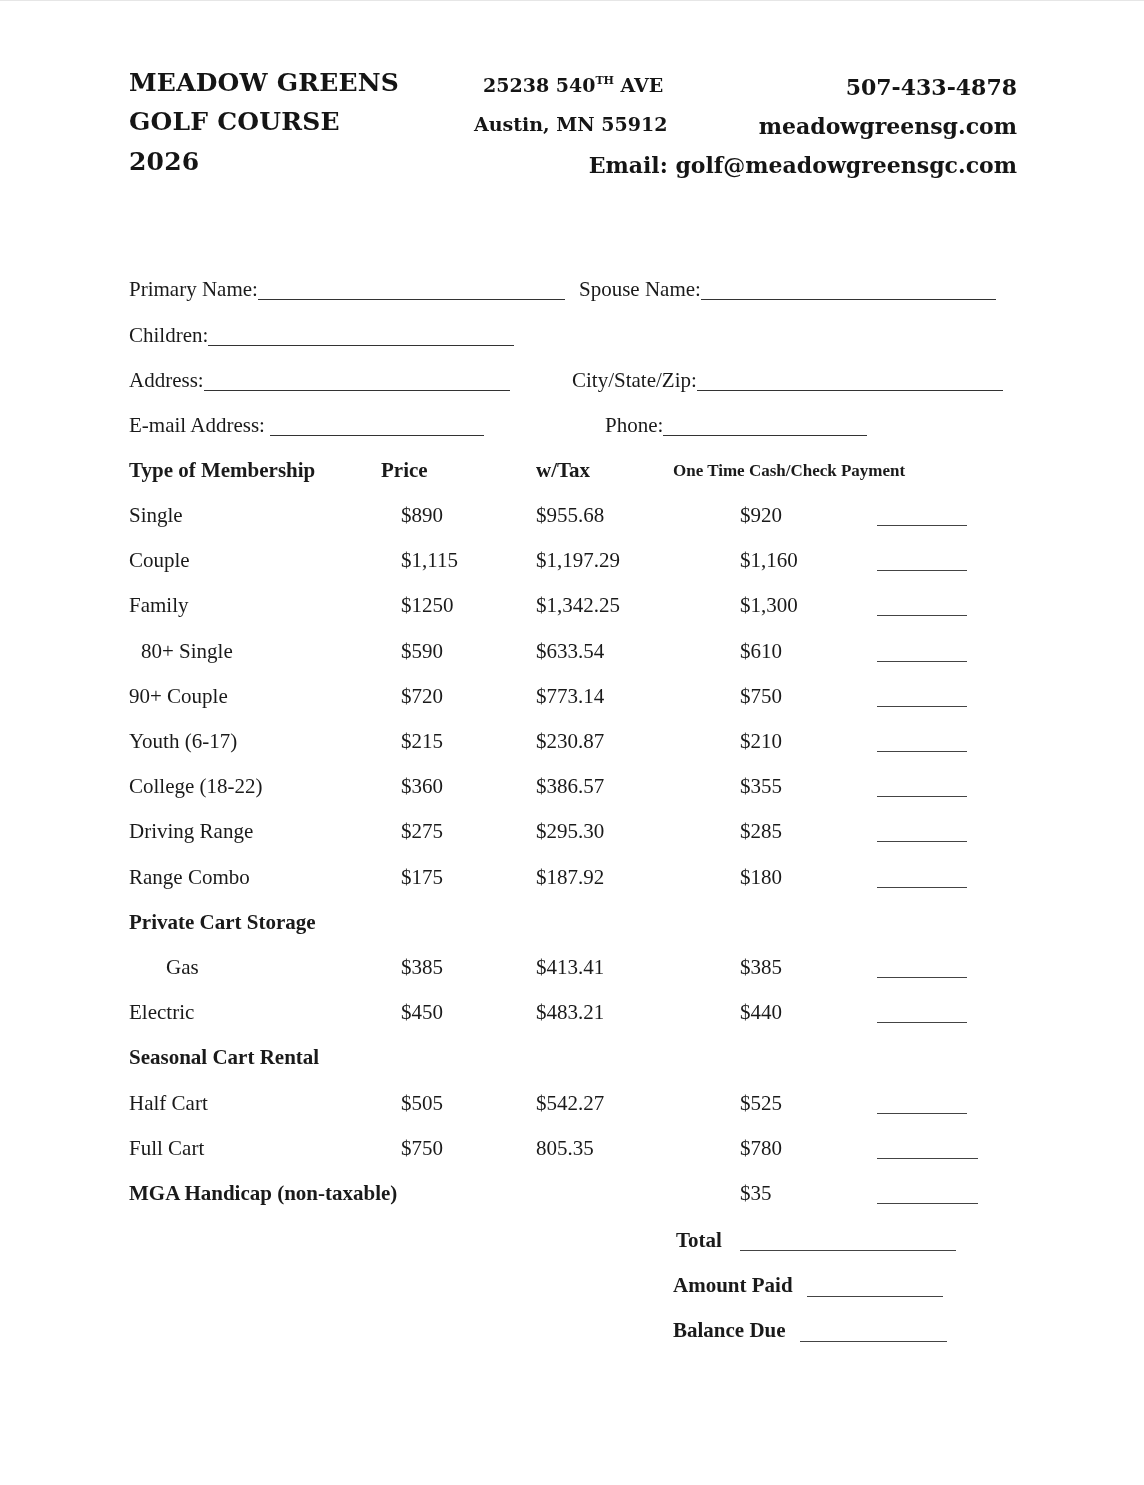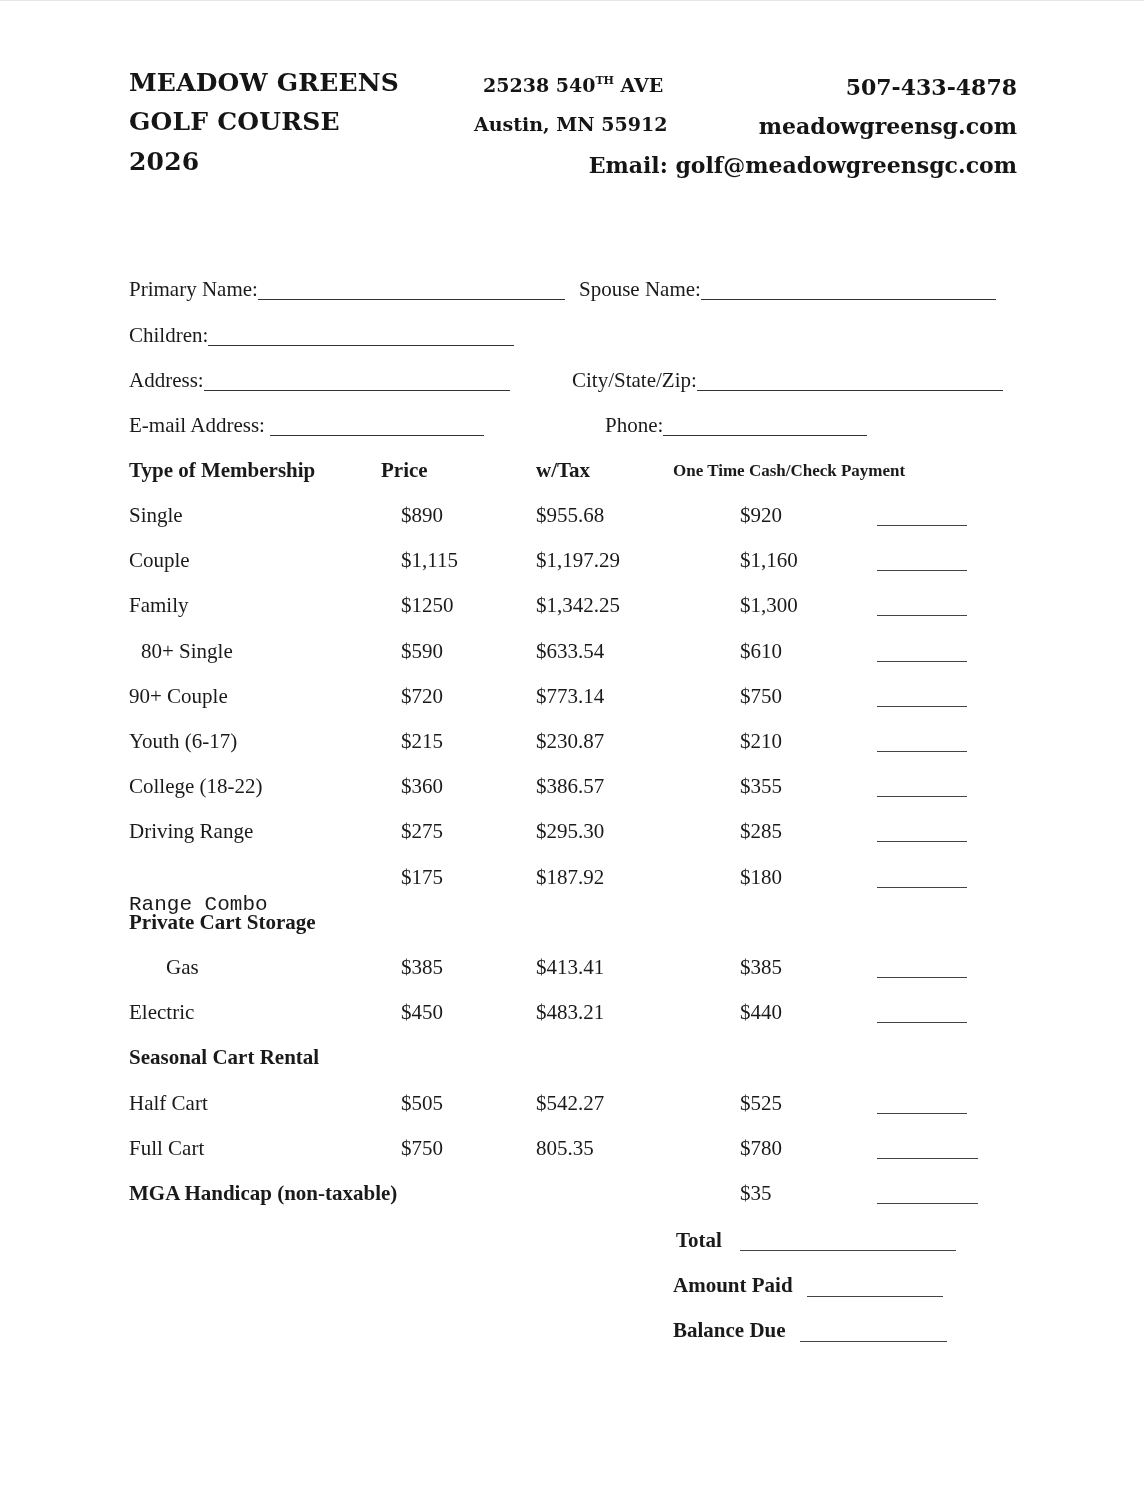--- a/index.html
+++ b/index.html
@@ -96,21 +96,21 @@
     <div class="col" style="left: 536px; top: 774px;">$386.57</div>
     <div class="col" style="left: 740px; top: 774px;">$355</div>
     <div class="blank" style="left: 877px; top: 796px; width: 90px;"></div>
     <div></div>
     <div class="col" style="left: 129px; top: 819px;">Driving Range</div>
     <div class="col" style="left: 401px; top: 819px;">$275</div>
     <div class="col" style="left: 536px; top: 819px;">$295.30</div>
     <div class="col" style="left: 740px; top: 819px;">$285</div>
     <div class="blank" style="left: 877px; top: 841px; width: 90px;"></div>
     <div></div>
-    <div class="col" style="left: 129px; top: 893px; font-family: Liberation Mono, monospace;">Range Combo</div>
+    <div class="col" style="left: 129px; top: 865px;">Range Combo</div>
     <div class="col" style="left: 401px; top: 865px;">$175</div>
     <div class="col" style="left: 536px; top: 865px;">$187.92</div>
     <div class="col" style="left: 740px; top: 865px;">$180</div>
     <div class="blank" style="left: 877px; top: 887px; width: 90px;"></div>
     <div class="col bold" style="left: 129px; top: 910px;">Private Cart Storage</div>
     <div></div>
     <div class="col" style="left: 129px; top: 955px; margin-left: 37px;">Gas</div>
     <div class="col" style="left: 401px; top: 955px;">$385</div>
     <div class="col" style="left: 536px; top: 955px;">$413.41</div>
     <div class="col" style="left: 740px; top: 955px;">$385</div>

